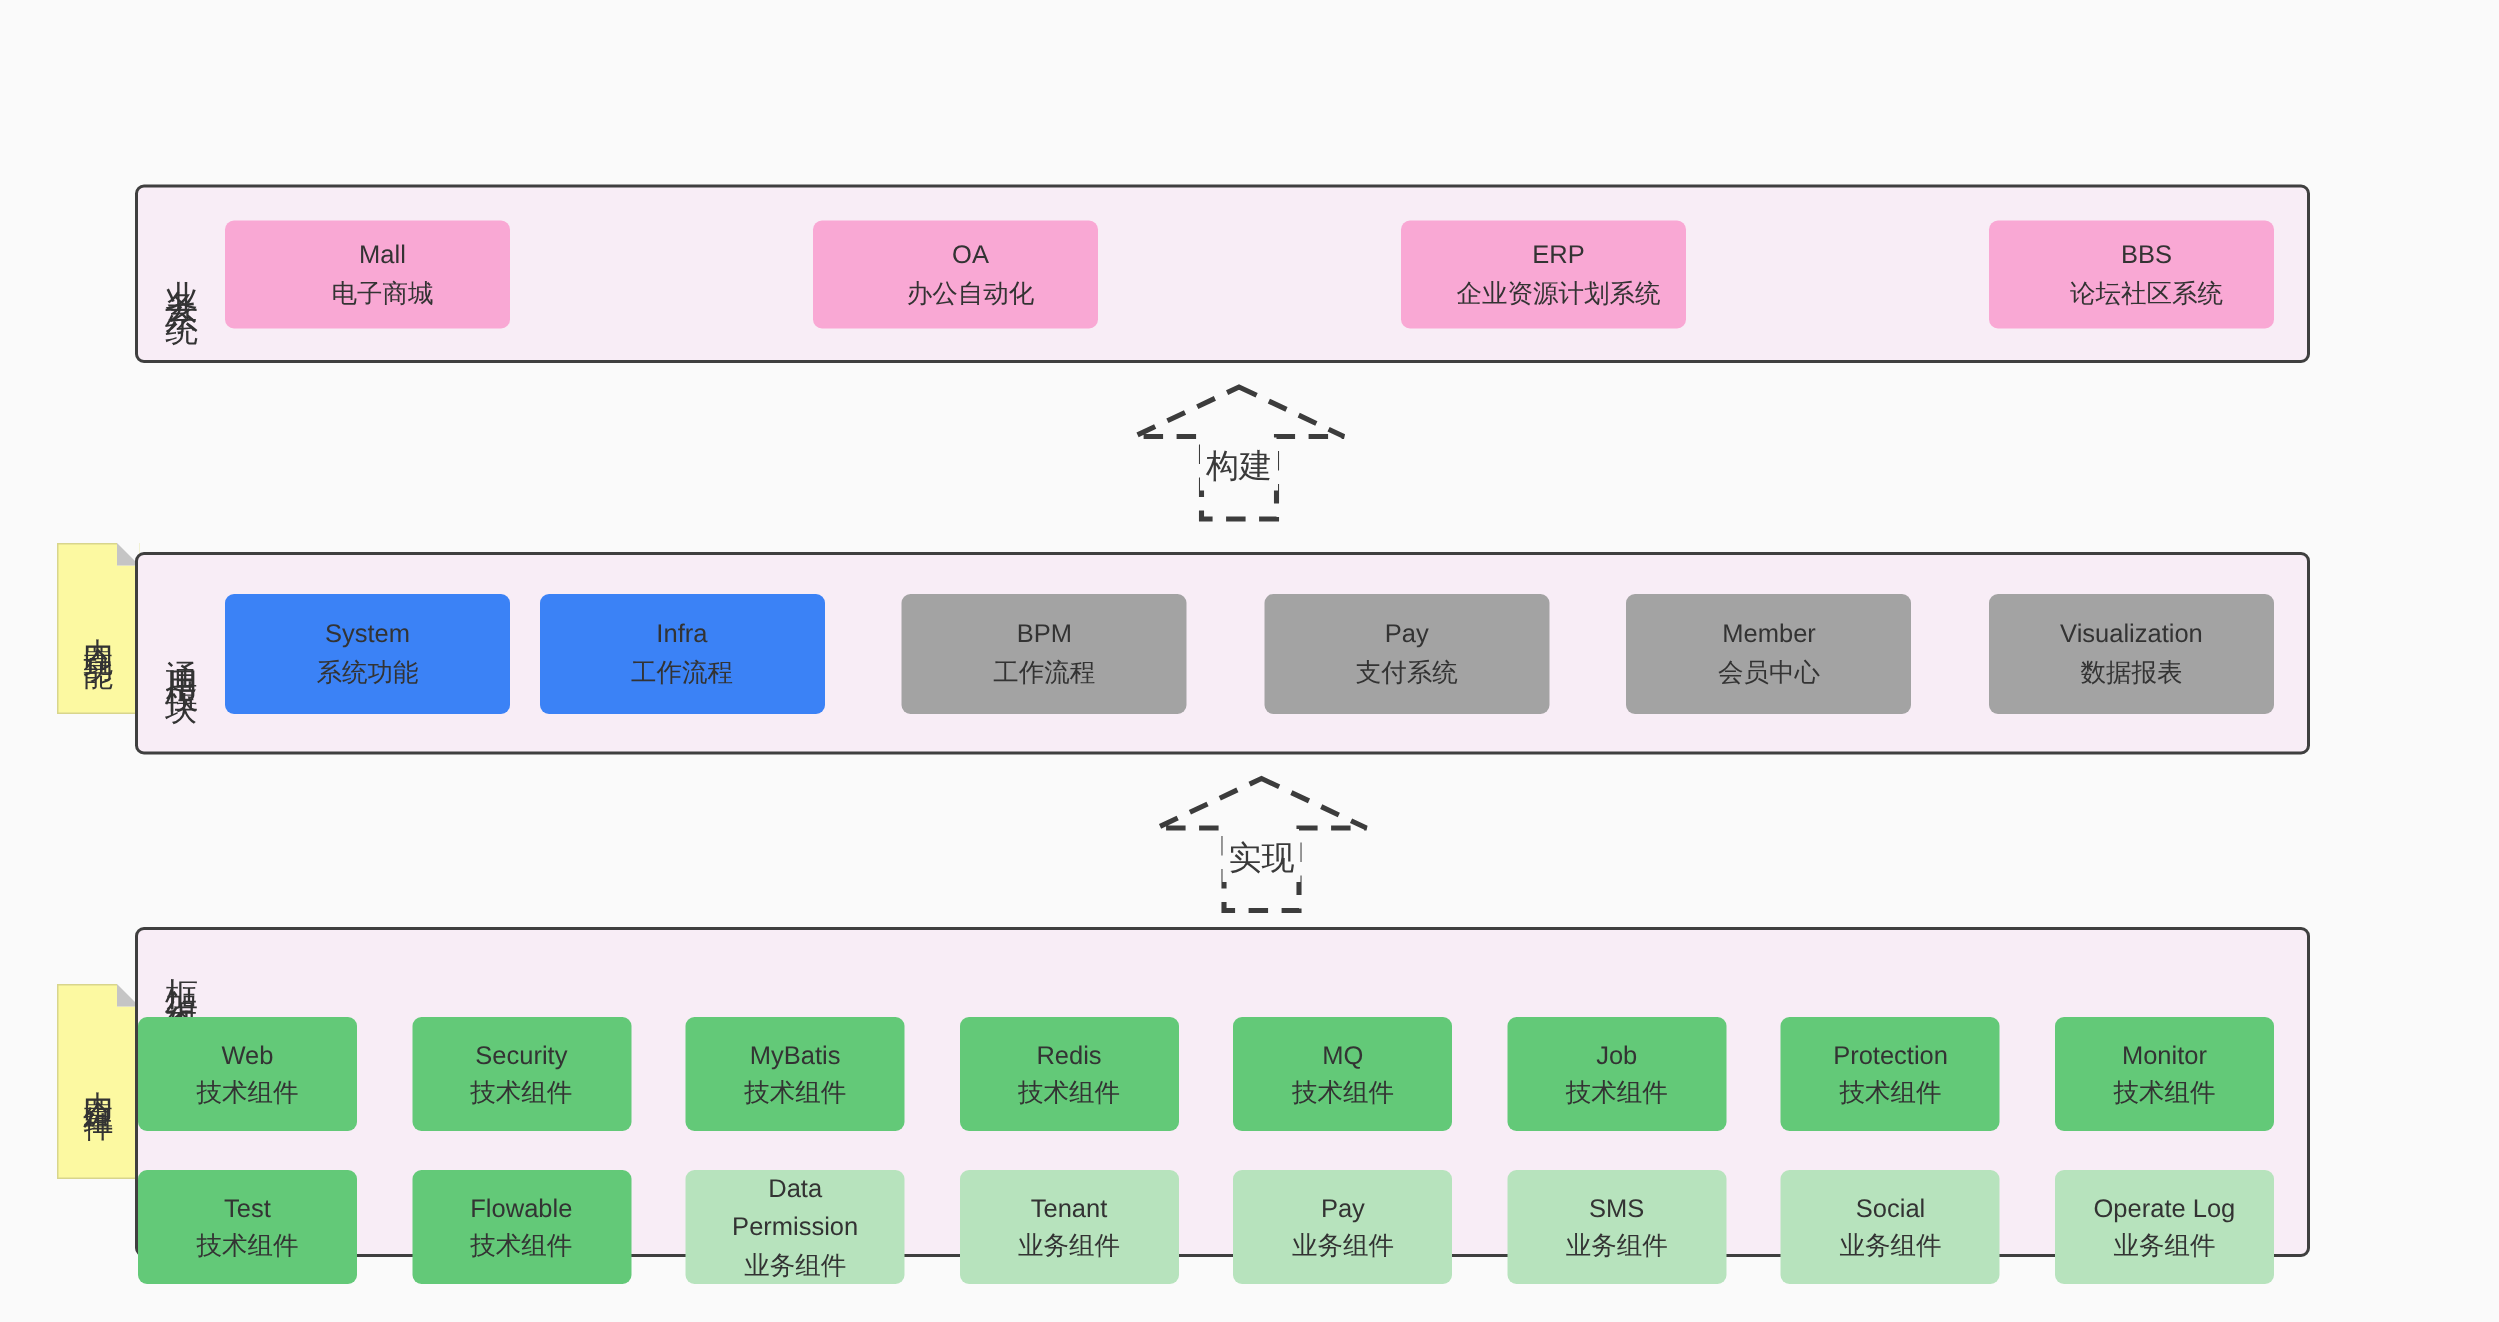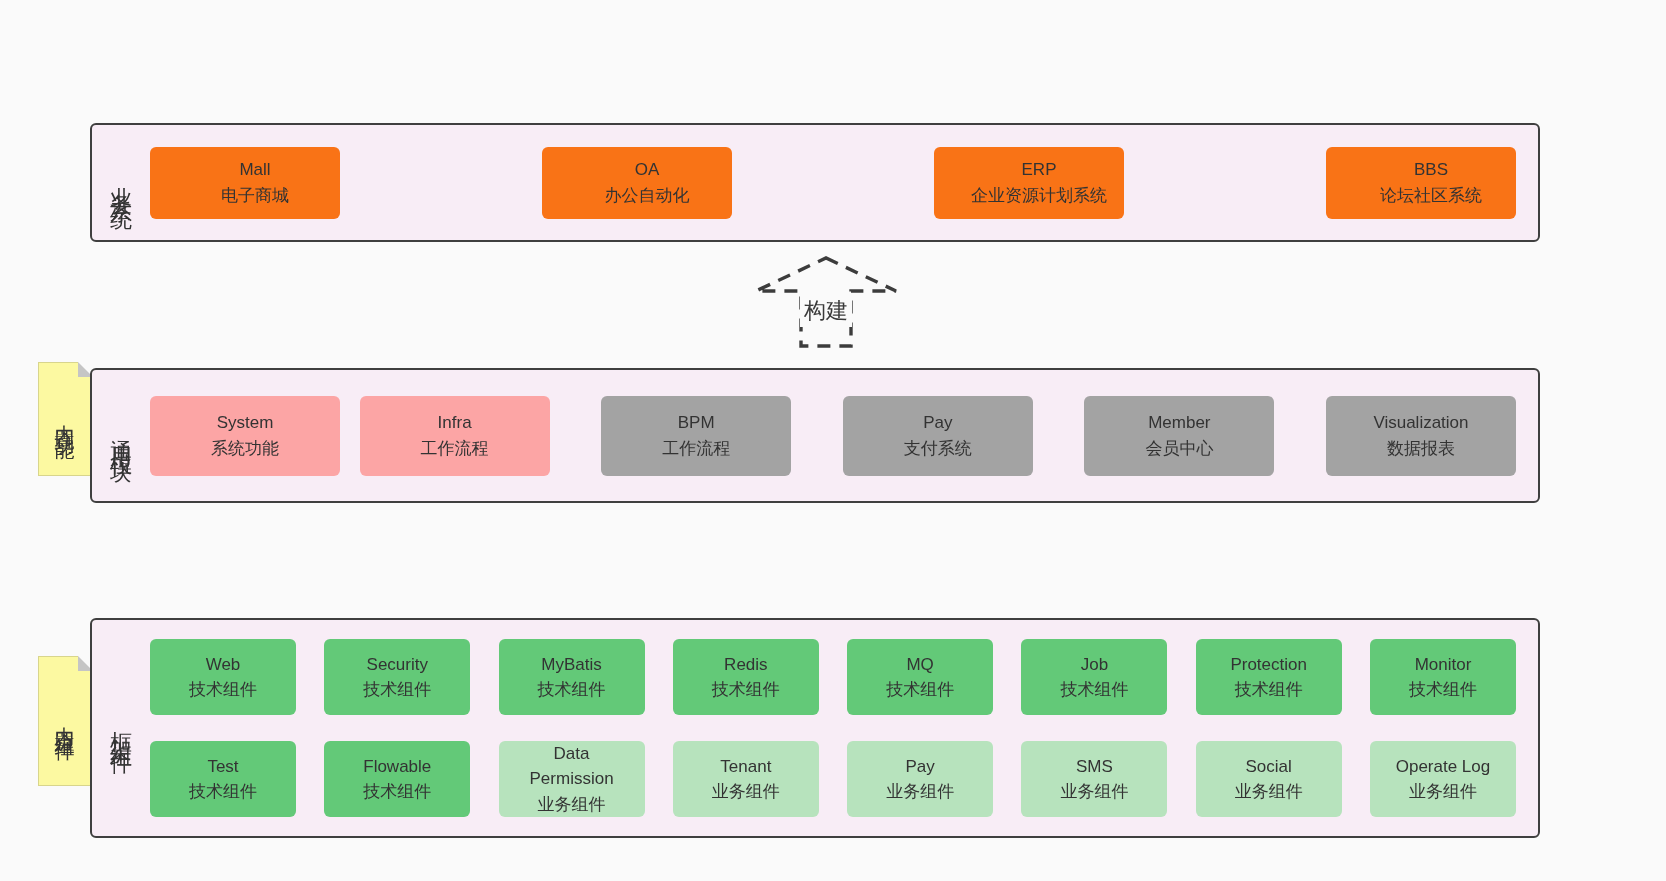--- a/index.html
+++ b/index.html
@@ -10,21 +10,21 @@
   }
 
   
   .panel {
     position:absolute; left:90px; width:1450px;
     background:#f8edf6; border:2px solid #3f3f3f; border-radius:6px;
     box-sizing:border-box; display:flex; z-index:1;
   }
   .panel-business  { top:123px; height:119px; }
   .panel-modules   { top:368px; height:135px; }
-  .panel-framework { top:618px; height:220px; }
+  .panel-framework { top:618px; height:220px;flex-direction:column; }
 
   .label-zone { width:58px; display:flex; align-items:center; justify-content:center; flex:0 0 58px; }
   .v-label {
     writing-mode:vertical-lr; text-orientation:upright;
     font-size:22px; letter-spacing:7px; color:#333; white-space:nowrap;
   }
   .content {
     flex:1; padding-right:22px; display:flex; flex-direction:column;
     justify-content:center; gap:26px;
   }
@@ -34,22 +34,22 @@
   .box {
     border-radius:6px; display:flex; flex-direction:column;
     align-items:center; justify-content:center; text-align:center;
     font-size:17px; line-height:1.5; color:#333; box-sizing:border-box;
     padding:4px 12px;
   }
   .panel-business .box  { width:190px; height:72px; }
   .panel-modules .box   { width:190px; height:80px; }
   .panel-framework .box { width:146px; height:76px; }
 
-  .blue       { background:#f97316;padding-left:32px; }
-  .red        { background:#fca5a5; }
+  .blue       { background:#f9a8d4;padding-left:32px; }
+  .red        { background:#3b82f6; }
   .pink       { background:#a3a3a3;margin-left:32px; }
   .green      { background:#63c978; }
   .lightgreen { background:#b7e3bd; }
 
   
   .sticky {
     position:absolute; left:38px; width:55px; background:#fcf9a1;
     border:1px solid #d8d58c; box-sizing:border-box; z-index:0;
     display:flex; align-items:center; justify-content:center;
   }
@@ -143,20 +143,26 @@
           <span>会员中心</span>
         </div>
         <div class="box pink">
           <span>Visualization</span>
           <span>数据报表</span>
         </div>
       </div>
     </div>
   </section>
 
+  <div class="arrow arrow-implement">
+    <svg width="146" height="95" viewBox="0 0 146 95">
+      <polygon points="73,3 143,36 98,36 98,91 48,91 48,36 3,36" fill="#fafafa" stroke="#3c3c3c" stroke-width="3.4" stroke-dasharray="13 9"></polygon>
+    </svg>
+    <span class="arrow-label">实现</span>
+  </div>
 
   <div class="sticky sticky-framework">
     <div class="fold"></div>
     <div class="v-label">内置组件</div>
   </div>
 
   <section class="panel panel-framework">
     <div class="label-zone">
       <div class="v-label">框架组件</div>
     </div>

